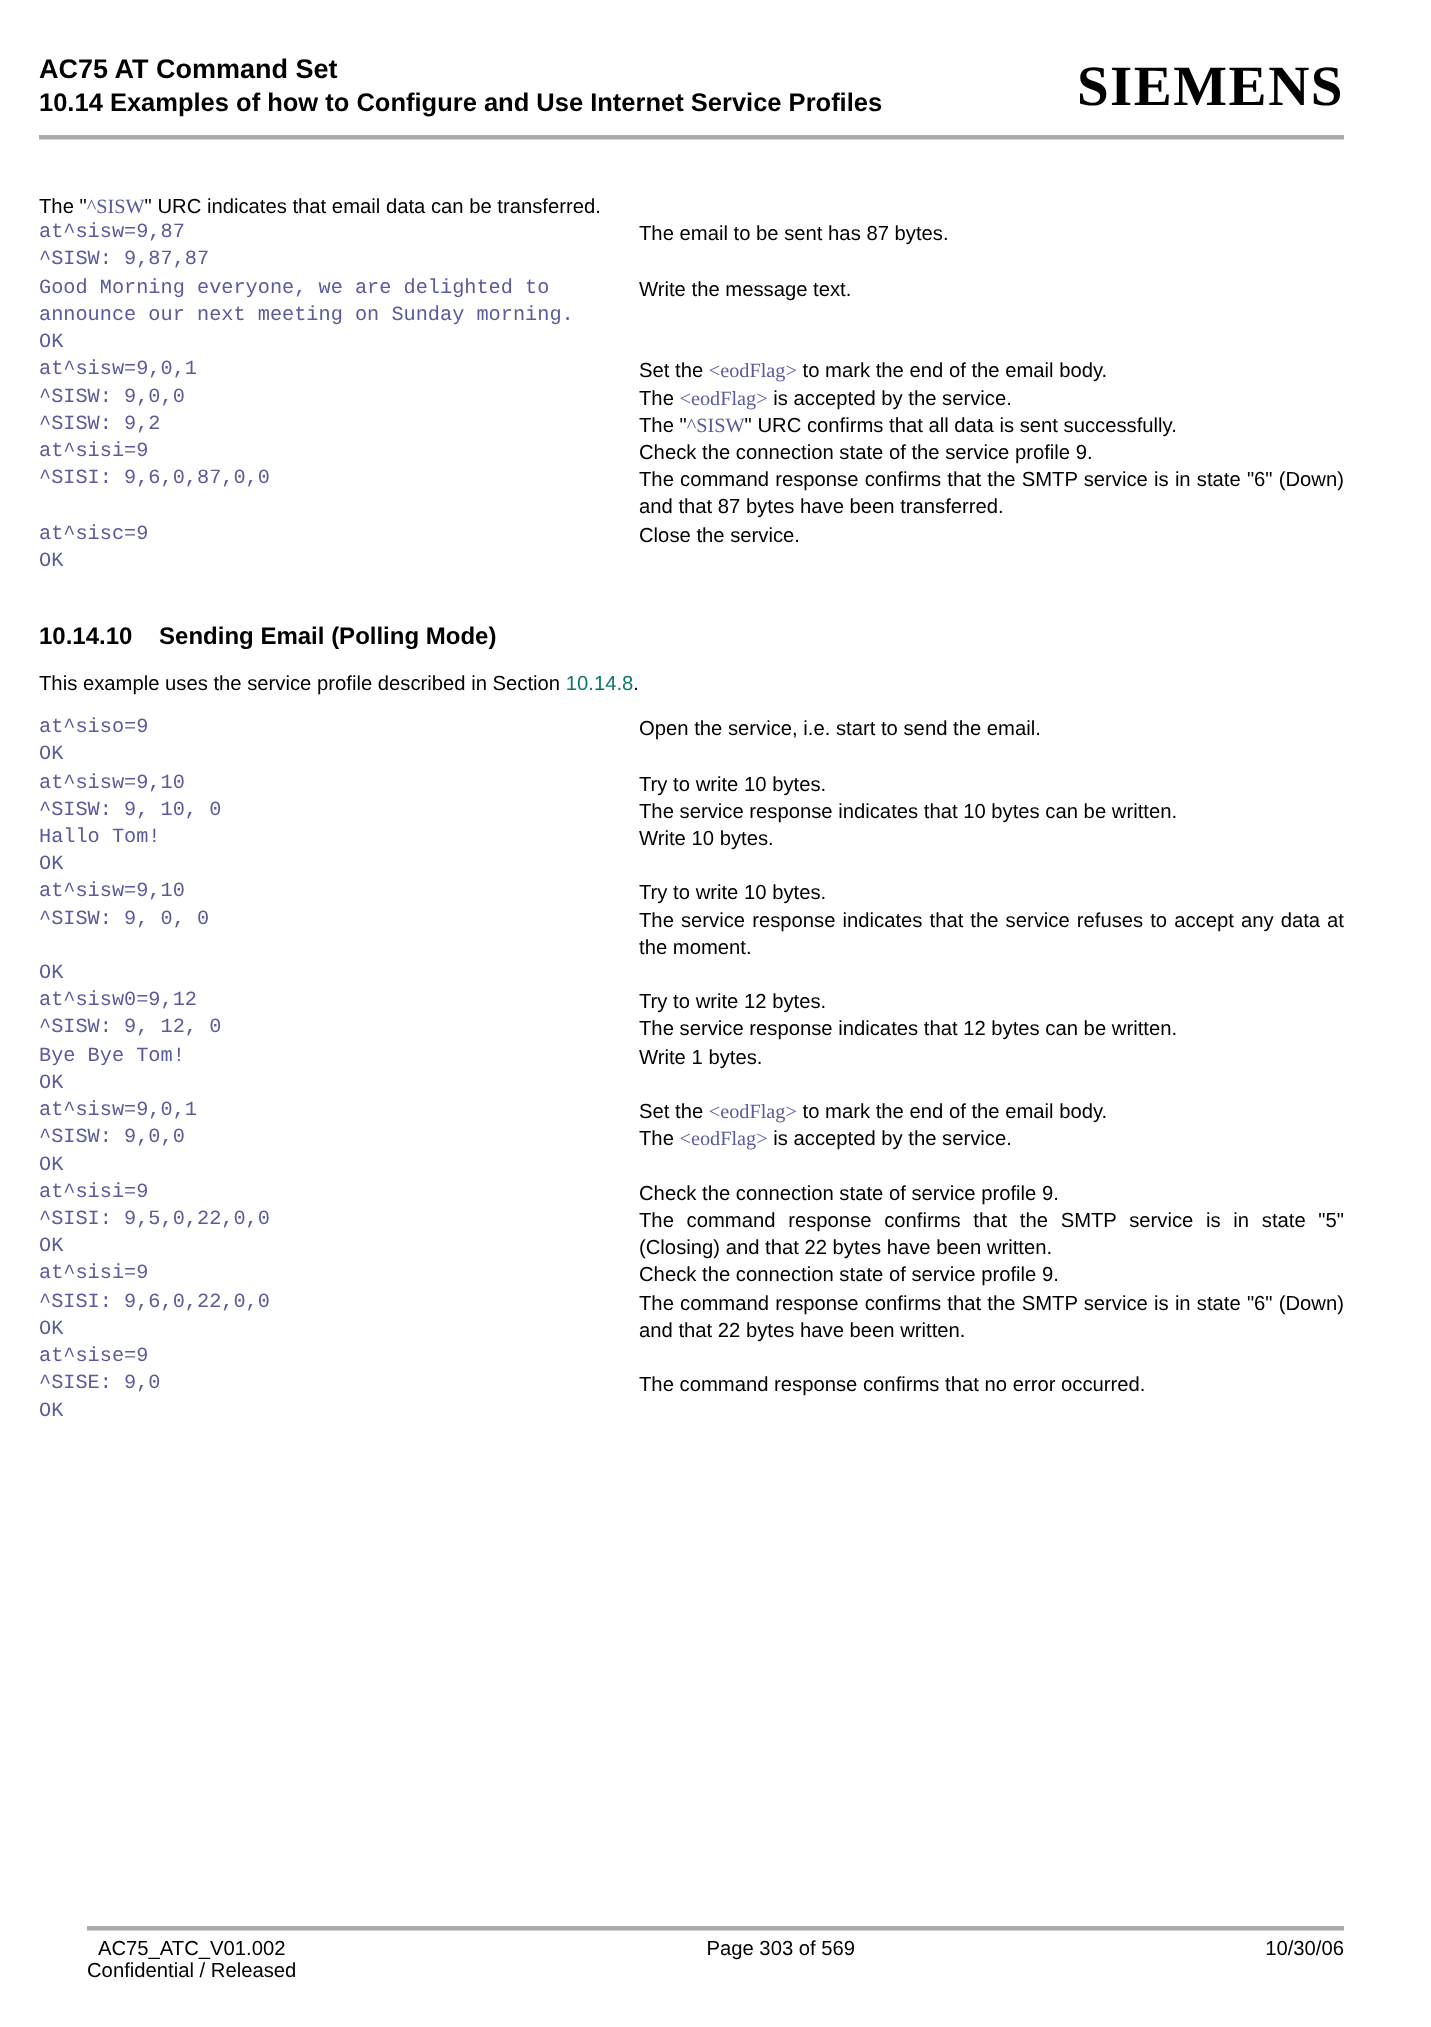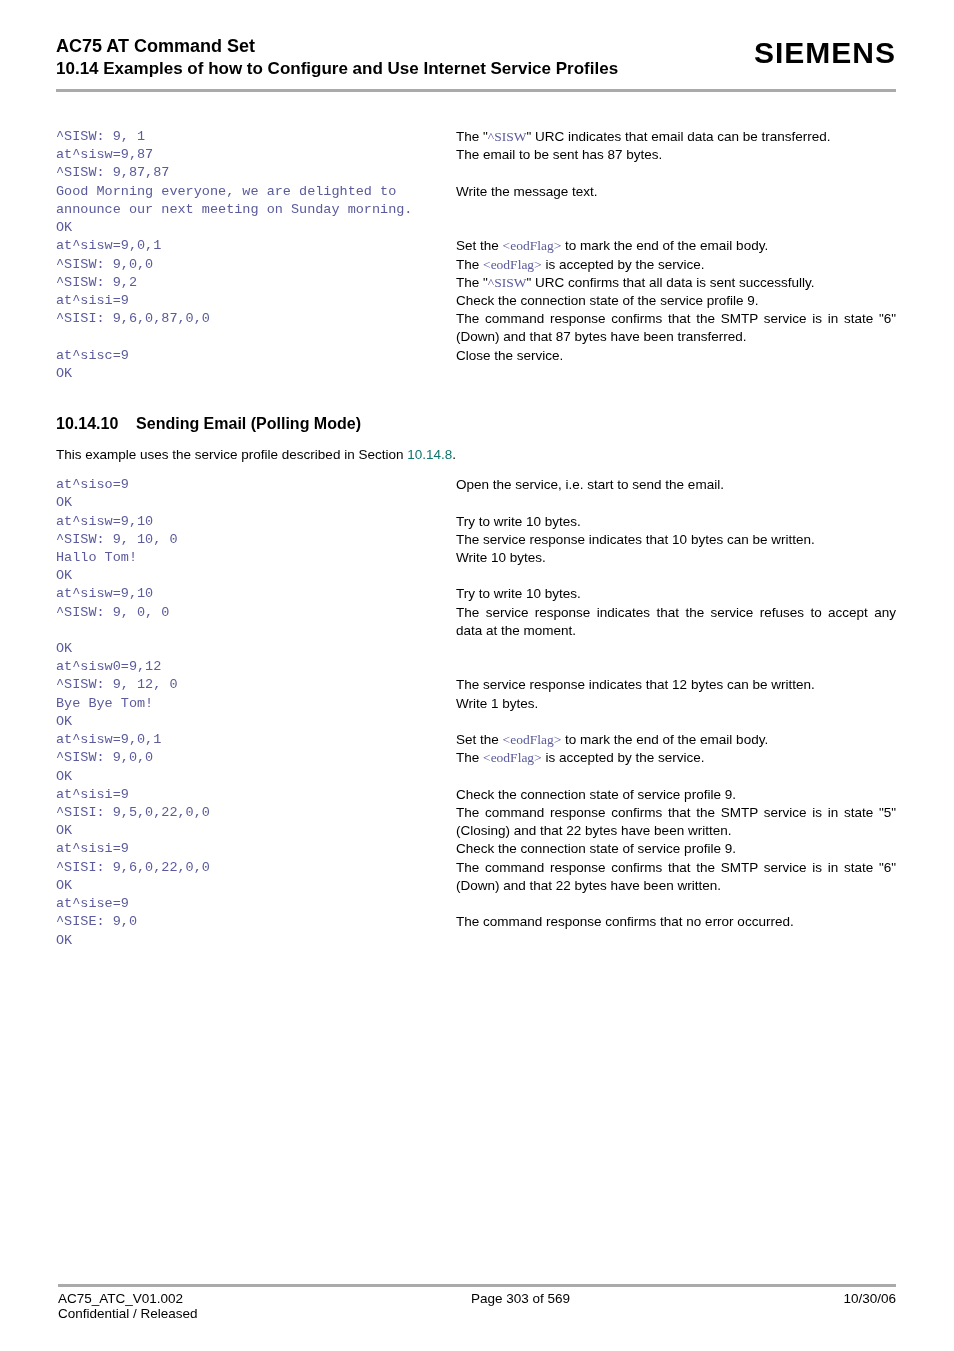--- a/index.html
+++ b/index.html
@@ -1,32 +1,32 @@
 <!DOCTYPE html>
 <html><head>
 <meta charset="utf-8">
 <style>
   * { box-sizing: border-box; margin: 0; padding: 0; }
   html, body { width: 954px; height: 1351px; background: #fff; font-family: Arial, Helvetica, sans-serif; color: #000; }
-  .page { width: 954px; height: 1351px; position: relative; padding: 36px 58px 40px 56px; }
+  .page { width: 954px; height: 1351px; position: relative; padding: 36px 58px 40px 26px; }
   .header-row { display: flex; justify-content: space-between; align-items: flex-start; margin-bottom: 6px; }
   .header-left { }
   .doc-title { font-weight: bold; font-size: 18px; }
   .doc-section { font-weight: bold; font-size: 17px; margin-top: 2px; }
-  .siemens { font-weight: 900; font-size: 30px; letter-spacing: 1px; font-family: Liberation Sans, sans-serif; }
+  .siemens { font-weight: 900; font-size: 38px; letter-spacing: 1px; font-family: Liberation Serif, serif; }
   .hr-top { border: none; border-top: 3px solid #aaa; margin-top: 10px; margin-bottom: 36px; }
   .two-col-block { margin-bottom: 2px; }
   .two-col-row { display: flex; align-items: flex-start; }
   .col-left { width: 400px; font-family: "Courier New", Courier, monospace; font-size: 13.5px; color: #5a5a9c; white-space: pre-wrap; line-height: 1.35; }
   .col-right { flex: 1; font-size: 13.5px; line-height: 1.35; text-align: justify; }
   .inline-code { font-family: Liberation Serif, serif; color: #5a5a9c; }
   .link-blue { color: #0f766e; }
   h2.section-h { font-size: 16px; font-weight: bold; margin-top: 32px; margin-bottom: 14px; }
   .intro-p { font-size: 13.5px; margin-bottom: 14px; }
-  .footer { position: absolute; bottom: 30px; left: 58px; right: 58px; }
+  .footer { position: absolute; bottom: 30px; left: 58px; right: 58px; text-align: center; }
   .hr-bot { border: none; border-top: 3px solid #aaa; margin-bottom: 4px; }
   .footer-row { display: flex; justify-content: space-between; font-size: 13.5px; }
   .footer-left { }
   .footer-mid { }
   .footer-right { }
 </style>
 </head>
 <body>
 
 <div class="page">
@@ -36,21 +36,20 @@
       <div class="doc-title">AC75 AT Command Set</div>
       <div class="doc-section">10.14 Examples of how to Configure and Use Internet Service Profiles</div>
     </div>
     <div class="siemens">SIEMENS</div>
   </div>
   <hr class="hr-top">
 
   <div class="two-col-block">
 
     <div class="two-col-row">
-      <div class="col-left">^SISW: 9, 1</div>
       <div class="col-right"><span>The "</span><span class="inline-code">^SISW</span><span>" URC indicates that email data can be transferred.</span></div>
     </div>
 
     <div class="two-col-row">
       <div class="col-left">at^sisw=9,87</div>
       <div class="col-right">The email to be sent has 87 bytes.</div>
     </div>
 
     <div class="two-col-row">
       <div class="col-left">^SISW: 9,87,87</div>
@@ -137,20 +136,21 @@
       <div class="col-right">The service response indicates that the service refuses to accept any data at the moment.</div>
     </div>
 
     <div class="two-col-row">
       <div class="col-left">OK</div>
       <div class="col-right"></div>
     </div>
 
     <div class="two-col-row">
       <div class="col-left">at^sisw0=9,12</div>
+      <div class="col-right">Try to write 12 bytes.</div>
     </div>
 
     <div class="two-col-row">
       <div class="col-left">^SISW: 9, 12, 0</div>
       <div class="col-right">The service response indicates that 12 bytes can be written.</div>
     </div>
 
     <div class="two-col-row">
       <div class="col-left">Bye Bye Tom!
 OK</div>

